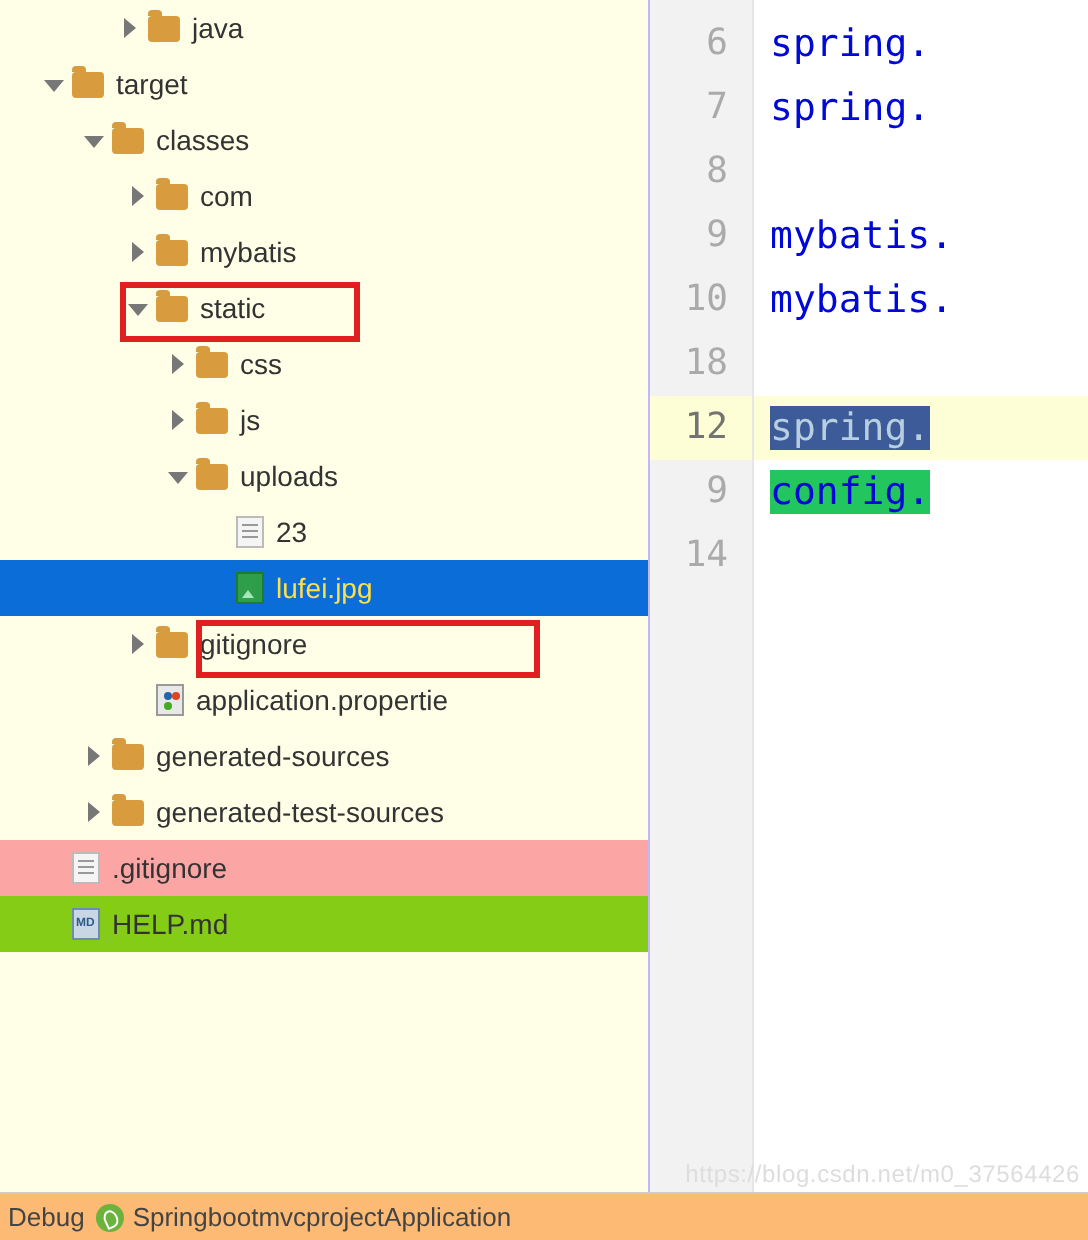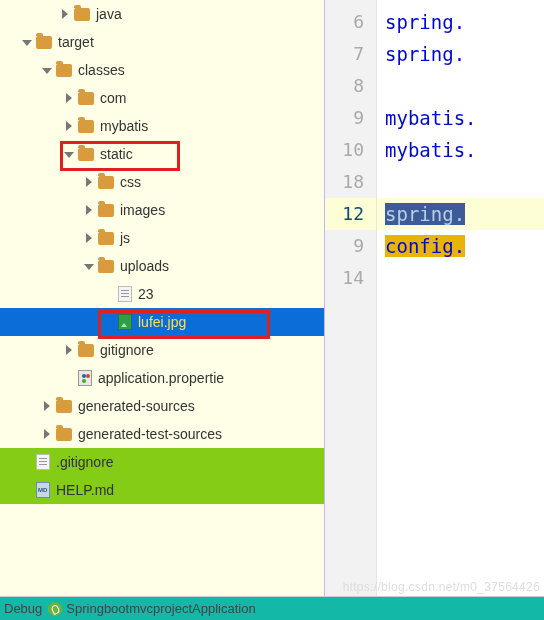--- a/index.html
+++ b/index.html
@@ -31,35 +31,35 @@
     }
     .ln {
       color: #aaa;
       font-family: 'Consolas', monospace;
       font-size: 18px;
       text-align: right;
       padding-right: 12px;
       height: 32px;
       line-height: 32px;
     }
-    .ln.active { background: #fdfdd6; color:#0c4a6e; }
+    .ln.active { background: #fdfdd6; color:#737373; }
     .editor {
       flex: 1;
       background: #fff;
       font-family: 'Consolas', monospace;
       font-size: 19px;
       padding-top: 6px;
       overflow: hidden;
       white-space: nowrap;
     }
     .code-line { height: 32px; line-height: 32px; padding-left: 8px; }
     .code-line.active { background: #fdfdd6; }
     .blue { color: #0008d8; }
     .hl-blue { background: #3d5b99; color: #b7cfe0; }
-    .yellowbg { background: #eab308; color:#0008d8; }
+    .yellowbg { background: #22c55e; color:#0008d8; }
     .row {
       display: flex;
       align-items: center;
       height: 28px;
       white-space: nowrap;
       color: #333;
     }
     .row.selected { background: #0a6dd8; color: #fde047; }
     .indent { display:inline-block; height:1px; }
     .arrow {
@@ -123,21 +123,21 @@
       content:"MD"; font-size:6px; color:#2a5b8c; position:absolute;
       top:4px; left:1px; font-weight:bold;
     }
     .redbox {
       position: absolute;
       border: 3px solid #e02020;
       pointer-events: none;
     }
     .status-bar {
       height: 24px;
-      background:#14b8a6;
+      background:#fdba74;
       border-top:1px solid #ccc;
       display:flex;
       align-items:center;
       font-size:13px;
       color:#444;
       padding: 0 4px;
     }
     .spring-ic {
       width:14px;height:14px;border-radius:50%;
       background:#6cb33e;margin:0 4px 0 6px;
@@ -197,26 +197,20 @@
     <div class="row">
       <span class="indent" style="width:82px"></span>
         <span class="arrow collapsed"></span>
         <span class="folder-ic"></span>
         <span>css</span>
     </div>
     <div class="row">
       <span class="indent" style="width:82px"></span>
         <span class="arrow collapsed"></span>
         <span class="folder-ic"></span>
-        <span>images</span>
-    </div>
-    <div class="row">
-      <span class="indent" style="width:82px"></span>
-        <span class="arrow collapsed"></span>
-        <span class="folder-ic"></span>
         <span>js</span>
     </div>
     <div class="row">
       <span class="indent" style="width:82px"></span>
         <span class="arrow expanded"></span>
         <span class="folder-ic"></span>
         <span>uploads</span>
     </div>
     <div class="row">
       <span class="indent" style="width:102px"></span>
@@ -247,21 +241,21 @@
         <span class="arrow collapsed"></span>
         <span class="folder-ic"></span>
         <span>generated-sources</span>
     </div>
     <div class="row">
       <span class="indent" style="width:40px"></span>
         <span class="arrow collapsed"></span>
         <span class="folder-ic"></span>
         <span>generated-test-sources</span>
     </div>
-    <div class="row" style="background:#84cc16">
+    <div class="row" style="background:#fca5a5">
       <span class="indent" style="width:20px"></span>
         <span class="arrow none"></span>
         <span class="file-ic txt"></span>
         <span>.gitignore</span>
     </div>
     <div class="row" style="background:#84cc16">
       <span class="indent" style="width:20px"></span>
         <span class="arrow none"></span>
         <span class="file-ic md"></span>
         <span>HELP.md</span>

